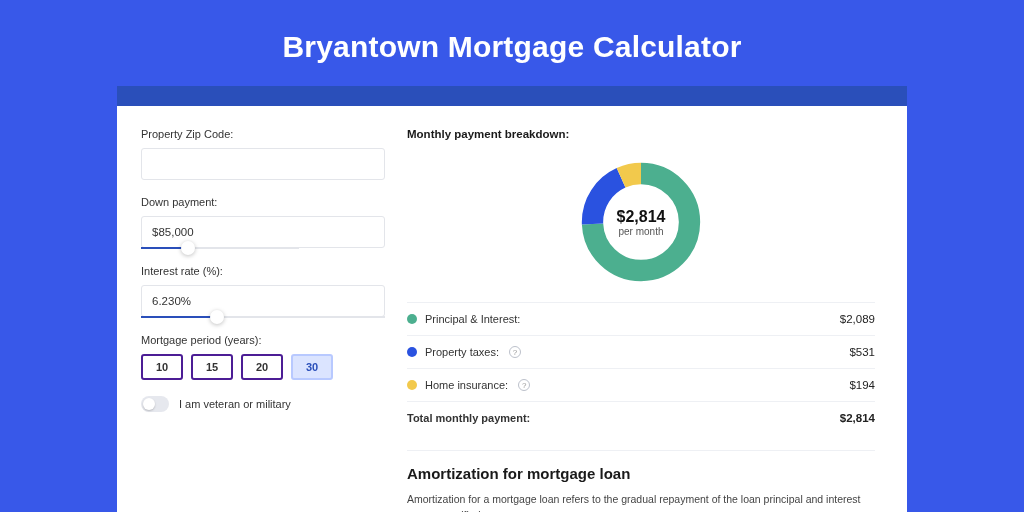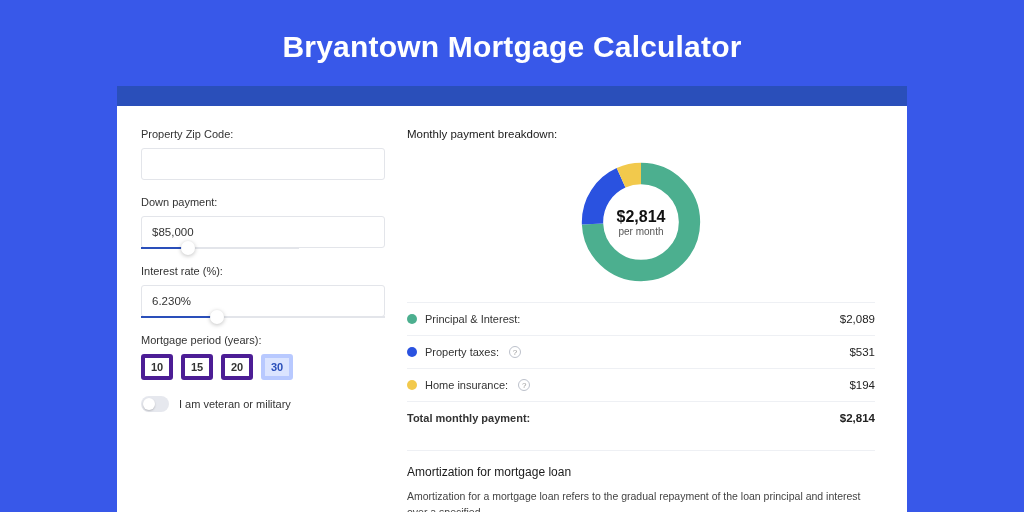--- a/index.html
+++ b/index.html
@@ -13,44 +13,44 @@
   .lbl { font-size: 11px; color: #333; margin-bottom: 8px; }
   .fld { width: 100%; height: 32px; border: 1px solid #e3e5ea; border-radius: 3px; background: #fff; padding: 0 10px; font-size: 11.5px; color: #333; }
   .group { margin-bottom: 16px; position: relative; }
   .row { display: flex; gap: 8px; }
   .row .fld:first-child { flex: 2; }
   .row .fld:last-child { flex: 1; }
   .track { position: relative; height: 2px; background: #e3e5ea; margin-top: -1px; }
   .fill { position: absolute; left: 0; top: 0; height: 2px; background: #2a4fba; }
   .thumb { position: absolute; top: -6px; width: 14px; height: 14px; background: #fff; border-radius: 50%; box-shadow: 0 1px 4px rgba(0,0,0,.25); margin-left: -7px; cursor: pointer; }
   .periods { display: flex; gap: 8px; }
-  .pbtn { width: 32px; height: 26px; border: 4px solid #4c1d95; border-radius: 3px; background: #fff; font-size: 11px; color: #333; display: flex; align-items: center; justify-content: center; cursor: pointer; font-weight: 600; }
+  .pbtn { width: 42px; height: 26px; border: 2px solid #4c1d95; border-radius: 3px; background: #fff; font-size: 11px; color: #333; display: flex; align-items: center; justify-content: center; cursor: pointer; font-weight: 600; }
   .pbtn.on { background: #dbe4ff; border-color: #b8c9ff; color: #2a4fba; }
   .toggle-row { display: flex; align-items: center; gap: 10px; margin-top: 6px; }
   .toggle { width: 28px; height: 16px; background: #e6e8ee; border-radius: 999px; position: relative; cursor: pointer; }
   .knob { position: absolute; left: 2px; top: 2px; width: 12px; height: 12px; background: #fff; border-radius: 50%; box-shadow: 0 1px 2px rgba(0,0,0,.2); }
   .tlabel { font-size: 11px; color: #333; }
-  .section-title { font-size: 11.5px; font-weight: 400; color: #1a1a1a; margin-bottom: 12px; }
+  .section-title { font-size: 11.5px; font-weight: 700; color: #1a1a1a; margin-bottom: 12px; }
   .donut-wrap { display: flex; justify-content: center; padding: 6px 0 16px; }
   .donut { position: relative; width: 128px; height: 128px; }
   .donut svg { width: 128px; height: 128px; transform: rotate(-90deg); }
   .centertxt { position: absolute; inset: 0; display: flex; flex-direction: column; align-items: center; justify-content: center; }
   .centertxt .big { font-size: 16px; font-weight: 700; color: #111; }
   .centertxt .sm { font-size: 10px; color: #555; }
   .legend { border-top: 1px solid #eef0f4; }
   .lrow { display: flex; align-items: center; justify-content: space-between; padding: 10px 0; border-bottom: 1px solid #eef0f4; }
   .lrow.total { border-bottom: none; align-items: center; }
   .lleft { display: flex; align-items: center; gap: 8px; }
   .dot { width: 10px; height: 10px; border-radius: 50%; }
   .llabel { font-size: 11px; color: #333; }
   .info { width: 12px; height: 12px; border: 1px solid #bcc1cb; border-radius: 50%; color: #999; font-size: 8px; display: flex; align-items: center; justify-content: center; margin-left: 2px; }
   .lval { font-size: 11.5px; color: #222; padding-left: 31px; }
   .lrow.total .llabel, .lrow.total .lval { font-weight: 700; }
   .amort { margin-top: 16px; border-top: 1px solid #eef0f4; padding-top: 14px; }
-  .amort-title { font-size: 12px; font-weight: 400; color: #1a1a1a; margin-bottom: 10px; }
+  .amort-title { font-size: 15px; font-weight: 700; color: #1a1a1a; margin-bottom: 10px; }
   .amort-body { font-size: 10.5px; color: #444; line-height: 1.5; }
 </style>
 </head>
 <body>
 
 <h1 class="page-title">Bryantown Mortgage Calculator</h1>
 <div class="band"></div>
 
 <div class="card">
 

